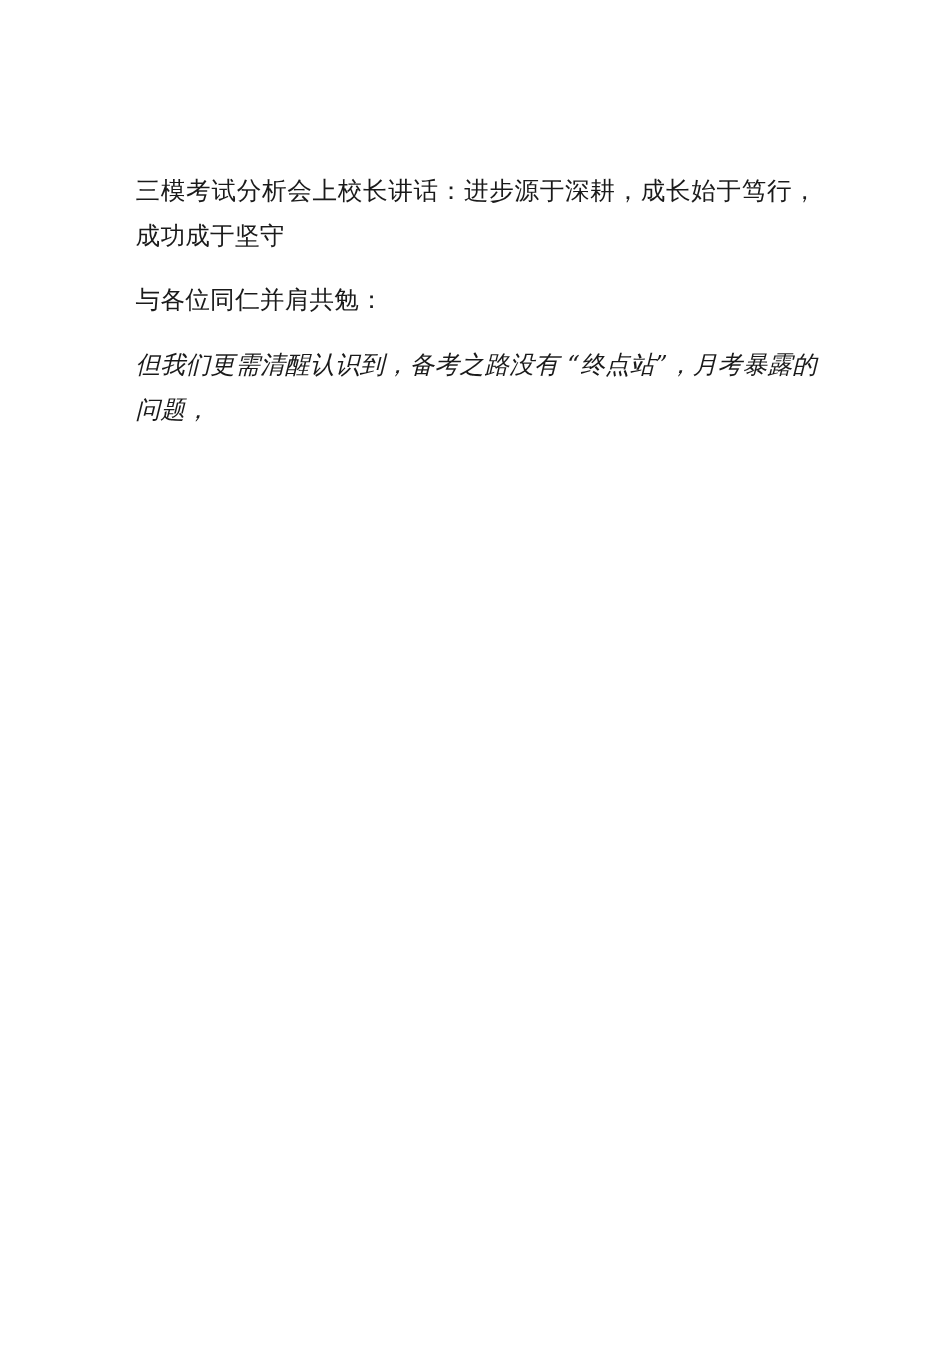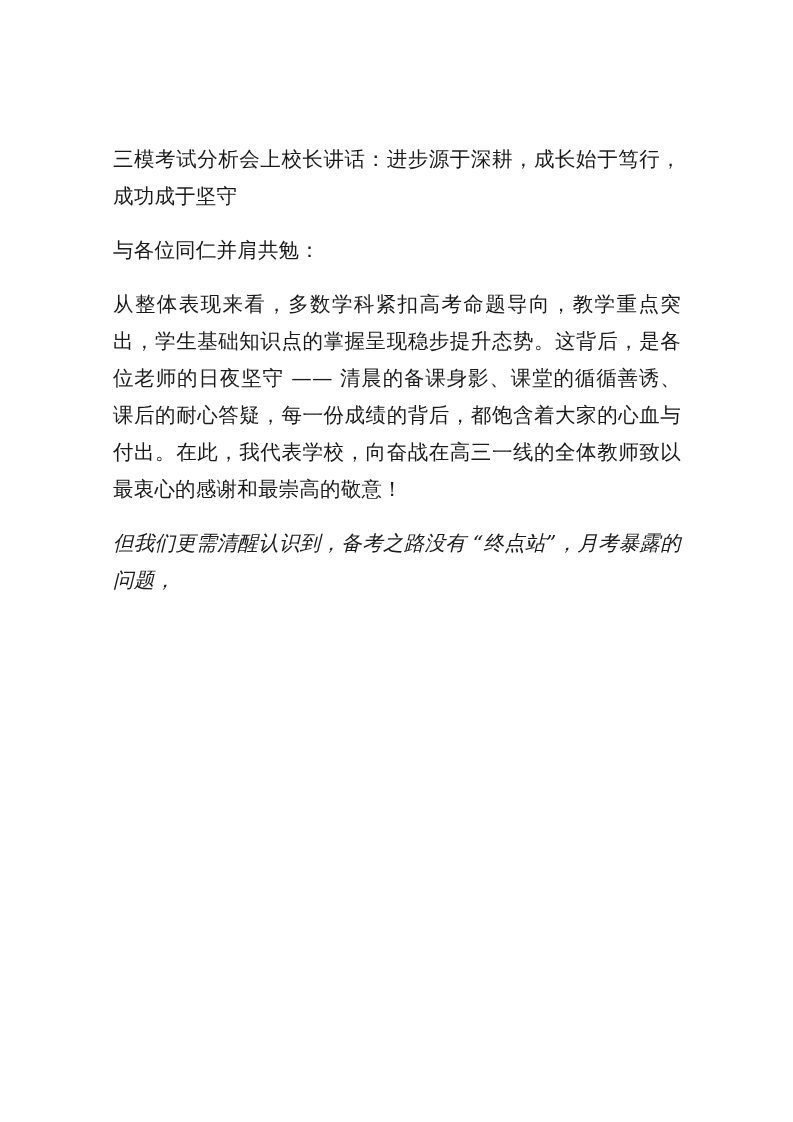--- a/index.html
+++ b/index.html
@@ -54,18 +54,17 @@
 <div class="page">
   <div class="doc-body">
 
     <p class="para para-title">三模考试分析会上校长讲话：进步源于深耕，成长始于笃行，成功成于坚守</p>
 
     <p class="para para-salutation">与各位同仁并肩共勉：</p>
 
 
 
 
-    <p class="para para-body">从整体表现来看，多数学科紧扣高考命题导向，教学重点突出，学生基础知识点的掌握呈现稳步提升态势。这背后，是各位老师的日夜坚守 —— 清晨的备课身影、课堂的循循善诱、课后的耐心答疑，每一份成绩的背后，都饱含着大家的心血与付出。在此，我代表学校，向奋战在高三一线的全体教师致以最衷心的感谢和最崇高的敬意！</p>
 
     <p class="para para-tail">但我们更需清醒认识到，备考之路没有 “终点站”，月考暴露的问题，</p>
 
   </div>
 </div>
 
 </body></html>

